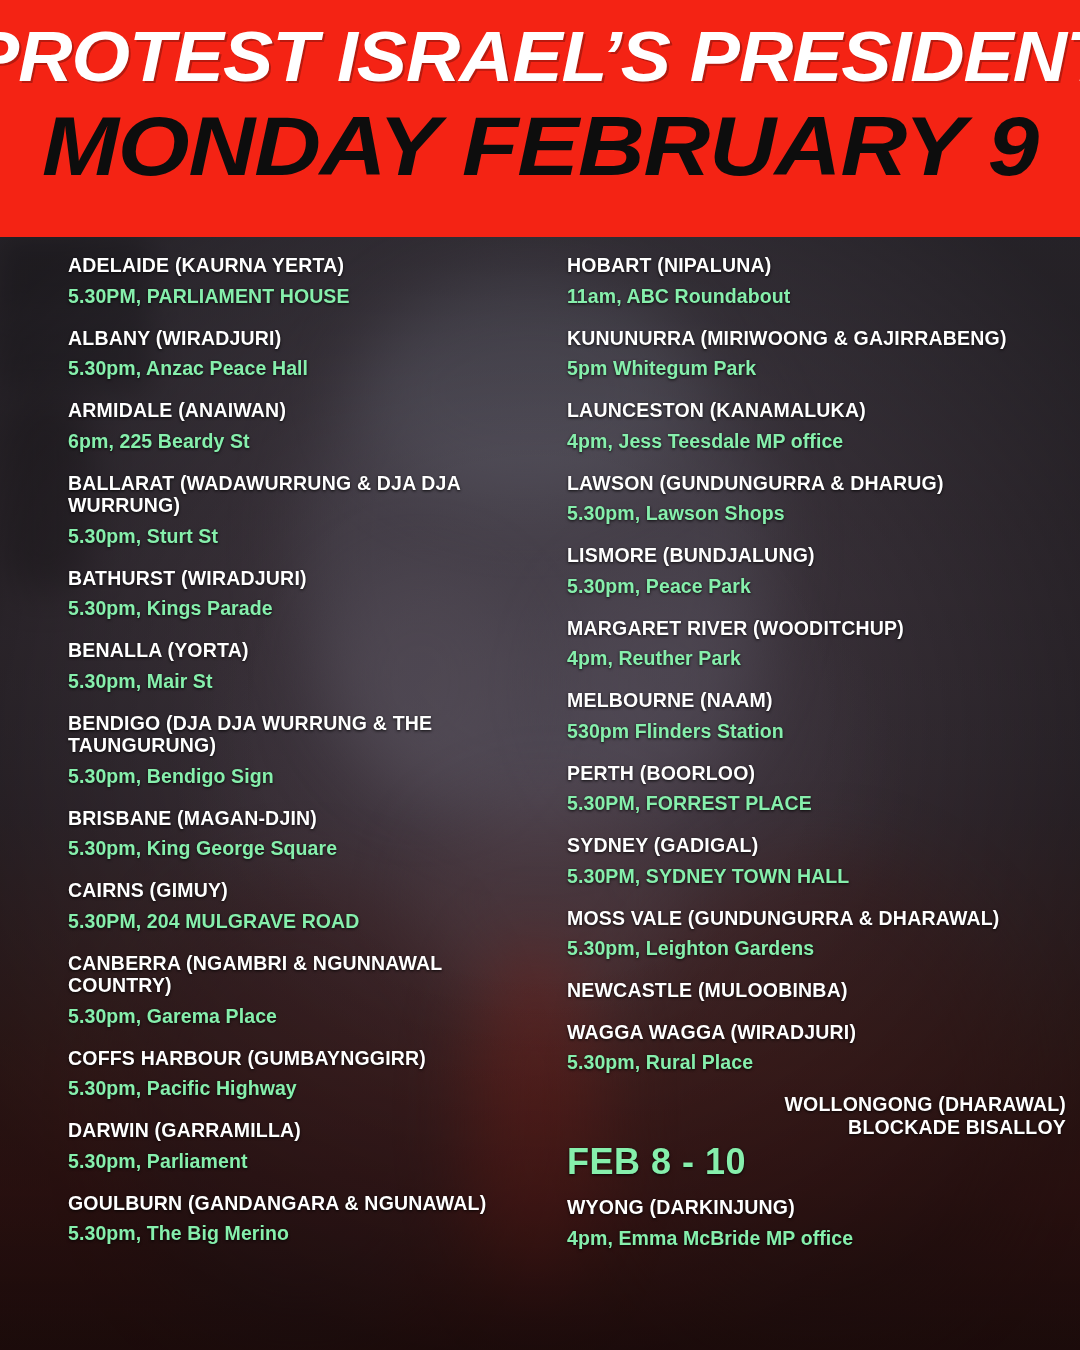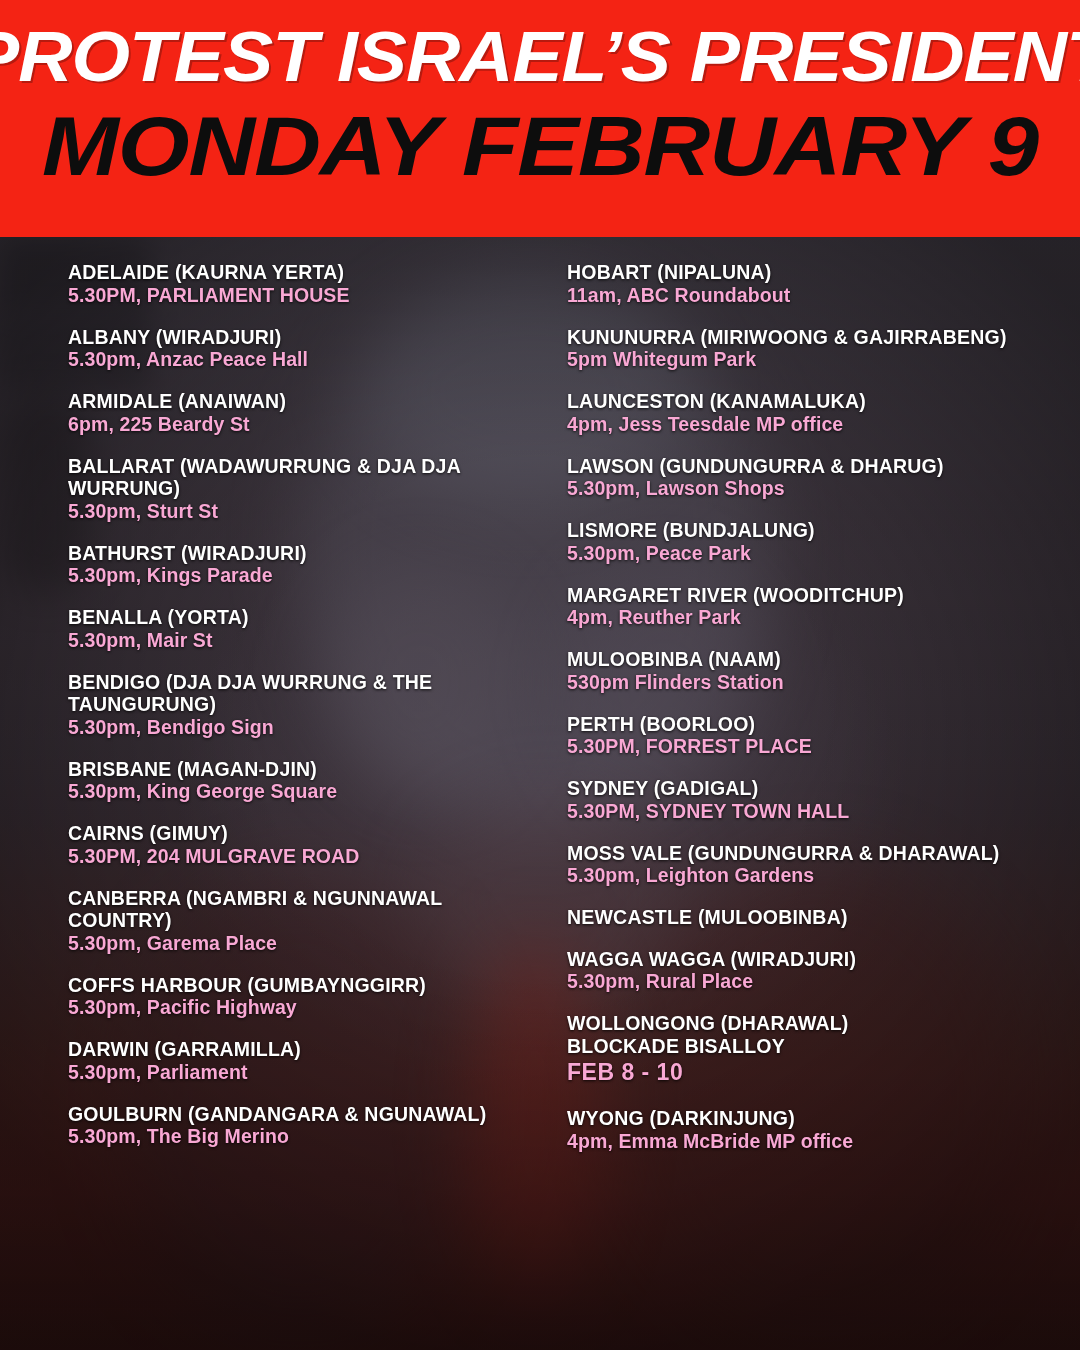--- a/index.html
+++ b/index.html
@@ -132,46 +132,47 @@
   }
 
   
   .columns {
     position: absolute;
     top: 237px; left: 0;
     width: 1080px; height: 1113px;
     display: flex;
   }
   .col {
-    padding-top: 24px;
+    padding-top: 17px;
   }
   .col-left { width: 500px; padding-left: 68px; }
   .col-right { width: 580px; padding-left: 67px; padding-right: 14px; }
 
   .entry { margin-bottom: 19px; }
   .entry:last-child { margin-bottom: 0; }
 
   .city {
     font-size: 19.5px;
     font-weight: bold;
     color: #ffffff;
     line-height: 22.5px;
     letter-spacing: 0.2px;
     text-shadow: 0 1px 3px rgba(0,0,0,0.85);
   }
   .detail {
     font-size: 19.5px;
     font-weight: bold;
-    color: #f9a8d4;
+    color: #86efac;
     line-height: 23px;
     letter-spacing: 0.1px;
     text-shadow: 0 1px 3px rgba(0,0,0,0.85);
+    margin-top: 8px;
   }
   .detail.big {
-    font-size: 23px;
+    font-size: 36px;
     line-height: 31px;
     letter-spacing: 0.5px;
   }
 </style>
 </head>
 <body>
 
 <div id="poster">
 
   <div class="banner">
@@ -271,21 +272,21 @@
       </div>
       <div class="entry">
         <div class="city">LISMORE (BUNDJALUNG)</div>
         <div class="detail">5.30pm, Peace Park</div>
       </div>
       <div class="entry">
         <div class="city">MARGARET RIVER (WOODITCHUP)</div>
         <div class="detail">4pm, Reuther Park</div>
       </div>
       <div class="entry">
-        <div class="city">MULOOBINBA (NAAM)</div>
+        <div class="city">MELBOURNE (NAAM)</div>
         <div class="detail">530pm Flinders Station</div>
       </div>
       <div class="entry">
         <div class="city">PERTH (BOORLOO)</div>
         <div class="detail">5.30PM, FORREST PLACE</div>
       </div>
       <div class="entry">
         <div class="city">SYDNEY (GADIGAL)</div>
         <div class="detail">5.30PM, SYDNEY TOWN HALL</div>
       </div>
@@ -294,21 +295,21 @@
         <div class="detail">5.30pm, Leighton Gardens</div>
       </div>
       <div class="entry">
         <div class="city">NEWCASTLE (MULOOBINBA)</div>
       </div>
       <div class="entry">
         <div class="city">WAGGA WAGGA (WIRADJURI)</div>
         <div class="detail">5.30pm, Rural Place</div>
       </div>
       <div class="entry">
-        <div class="city" style="white-space: pre-line;">WOLLONGONG (DHARAWAL)
+        <div class="city" style="white-space: pre-line; text-align: right;">WOLLONGONG (DHARAWAL)
 BLOCKADE BISALLOY</div>
         <div class="detail big">FEB 8 - 10</div>
       </div>
       <div class="entry">
         <div class="city">WYONG (DARKINJUNG)</div>
         <div class="detail">4pm, Emma McBride MP office</div>
       </div>
     </div>
 
   </div>

